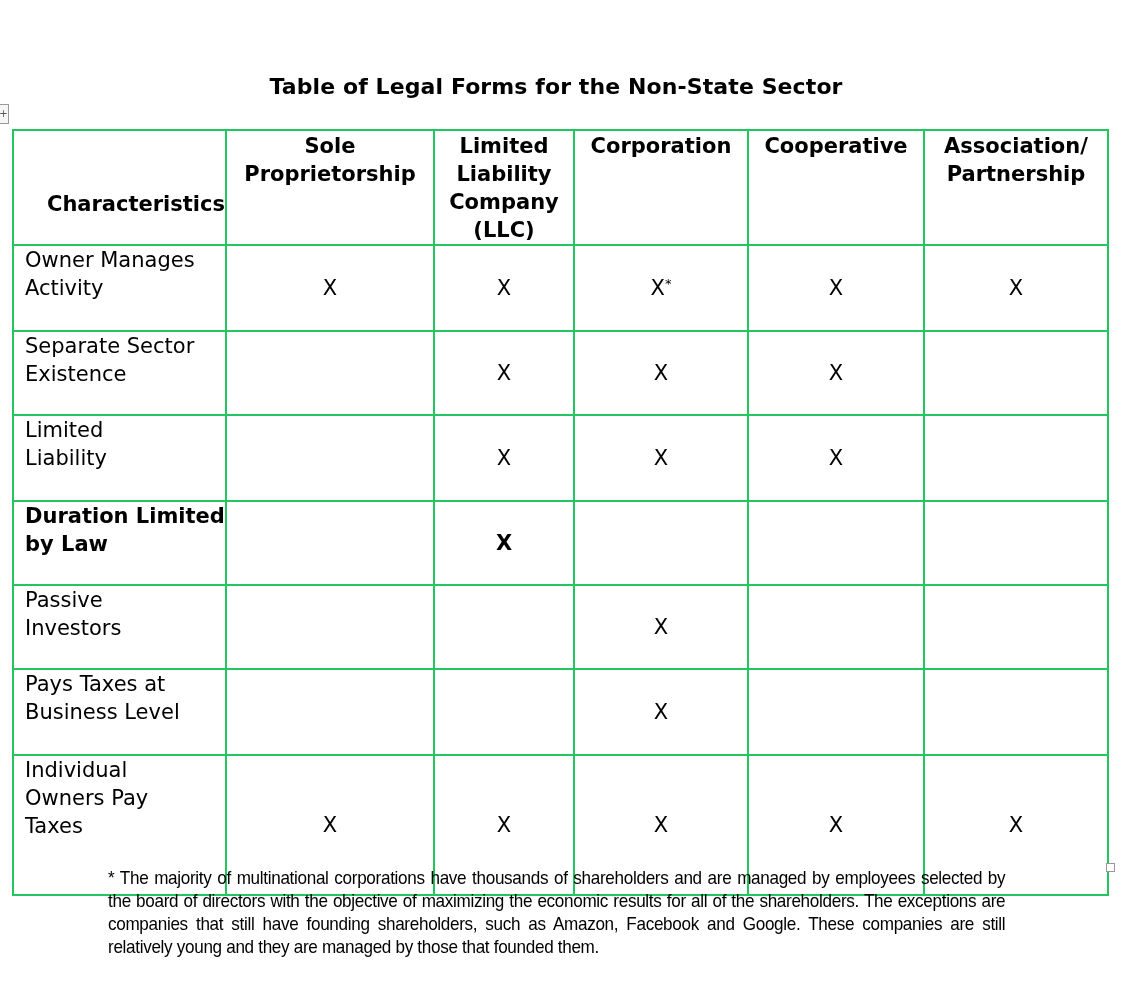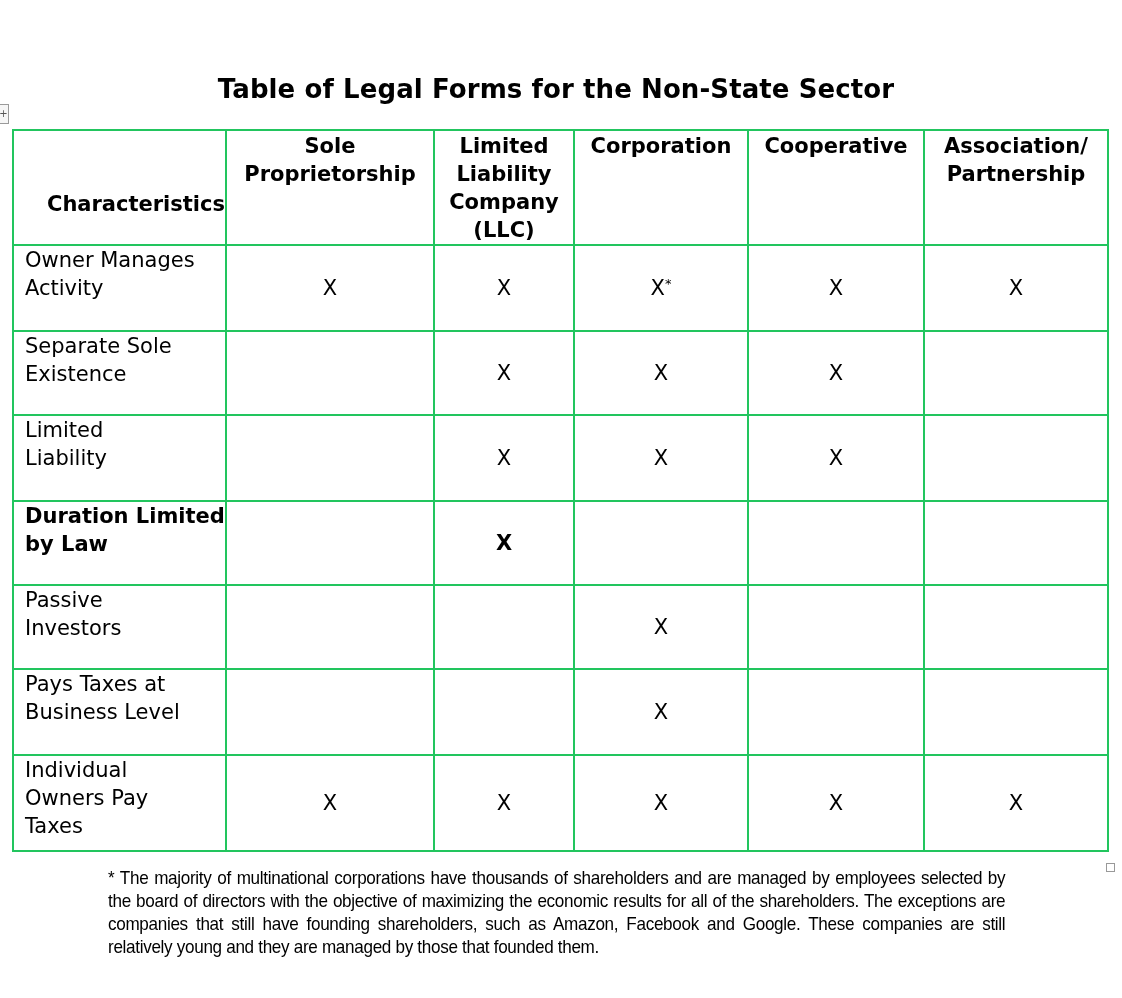--- a/index.html
+++ b/index.html
@@ -1,17 +1,17 @@
 <!DOCTYPE html>
 <html><head>
 <meta charset="utf-8">
 <style>
   html, body { margin:0; padding:0; background:#ffffff; }
   body { width:1122px; height:998px; position:relative; overflow:hidden; font-family:"DejaVu Sans", sans-serif; color:#000; }
-  .title { position:absolute; left:0; width:1112px; top:74px; text-align:center; font-weight:bold; font-size:26px; letter-spacing:0.1px; }
+  .title { position:absolute; left:0; width:1112px; top:74px; text-align:center; font-weight:bold; font-size:22px; letter-spacing:0.1px; }
   .move-handle { position:absolute; left:-2px; top:104px; width:11px; height:20px; border:1px solid #9a9a9a; background:#f6f6f6; box-sizing:border-box; font-size:10px; line-height:18px; color:#555; text-align:center; }
   .resize-handle { position:absolute; left:1106px; top:863px; width:9px; height:9px; border:1px solid #999; background:#fff; box-sizing:border-box; }
   table { position:absolute; left:12px; top:129px; border-collapse:collapse; table-layout:fixed; }
   td, th { border:2px solid #22c55e; padding:0; font-size:21px; line-height:28px; }
   th { font-weight:bold; text-align:center; vertical-align:top; padding-top:1px; }
   th.char { text-align:right; vertical-align:bottom; padding-left:11px; padding-bottom:26px; }
   td.label { text-align:left; vertical-align:top; padding-left:11px; padding-top:0px; }
   td.mark { text-align:center; vertical-align:middle; }
   .note { position:absolute; left:108px; top:866px; width:897px; font-family:"Liberation Sans", sans-serif; font-size:19px; line-height:23px; text-align:justify; letter-spacing:-0.35px; transform:scaleX(0.9); transform-origin:left top; width:997px; }
   sup { font-size:13px; vertical-align:7px; line-height:0; }
@@ -44,21 +44,21 @@
   <tbody id="tbody">
       <tr style="height: 86px;">
         <td class="label"><span>Owner Manages</span><br><span>Activity</span></td>
         <td class="mark">X</td>
         <td class="mark">X</td>
         <td class="mark">X<sup>*</sup></td>
         <td class="mark">X</td>
         <td class="mark">X</td>
       </tr>
       <tr style="height: 84px;">
-        <td class="label"><span>Separate Sole</span><br><span>Existence</span></td>
+        <td class="label"><span>Separate Sector</span><br><span>Existence</span></td>
         <td class="mark"></td>
         <td class="mark">X</td>
         <td class="mark">X</td>
         <td class="mark">X</td>
         <td class="mark"></td>
       </tr>
       <tr style="height: 86px;">
         <td class="label"><span>Limited</span><br><span>Liability</span></td>
         <td class="mark"></td>
         <td class="mark">X</td>
@@ -83,21 +83,21 @@
         <td class="mark"></td>
       </tr>
       <tr style="height: 86px;">
         <td class="label"><span>Pays Taxes at</span><br><span>Business Level</span></td>
         <td class="mark"></td>
         <td class="mark"></td>
         <td class="mark">X</td>
         <td class="mark"></td>
         <td class="mark"></td>
       </tr>
-      <tr style="height: 96px;">
+      <tr style="height: 140px;">
         <td class="label"><span>Individual</span><br><span>Owners Pay</span><br><span>Taxes</span></td>
         <td class="mark">X</td>
         <td class="mark">X</td>
         <td class="mark">X</td>
         <td class="mark">X</td>
         <td class="mark">X</td>
       </tr>
     </tbody>
 </table>
 

